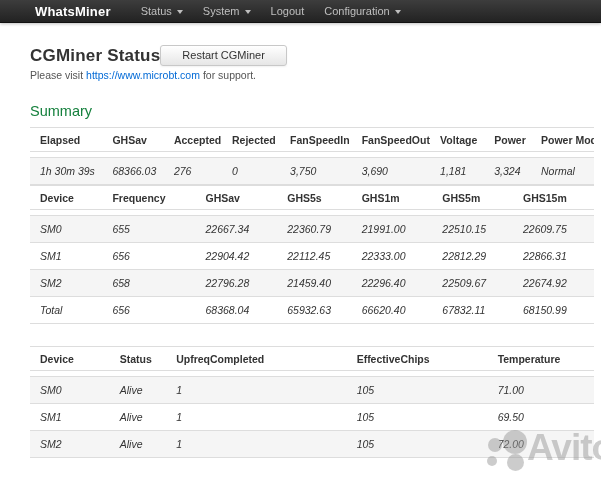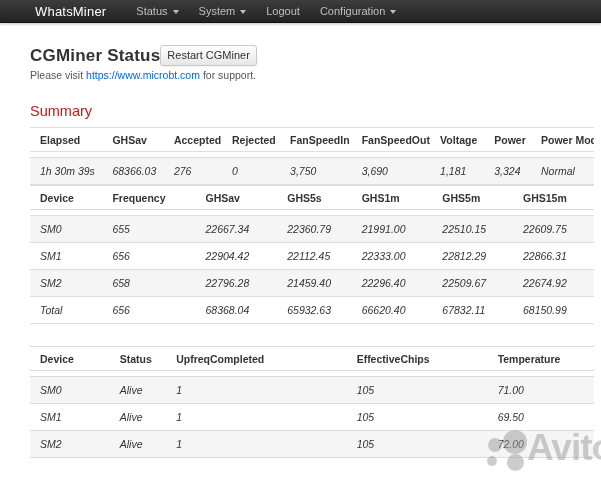--- a/index.html
+++ b/index.html
@@ -16,21 +16,21 @@
     height: 23px;
     background: linear-gradient(180deg, #3d3d3d, #222);
     border-bottom: 1px solid #111;
     display: flex;
     align-items: center;
     box-shadow: 0 1px 3px rgba(0,0,0,.25);
   }
   .brand {
     color: #fff;
     font-size: 13px;
-    font-weight: normal;
+    font-weight: bold;
     padding: 0 20px 0 35px;
     text-decoration: none;
     letter-spacing: .2px;
   }
   .nav-list { list-style: none; display: flex; align-items: center; height: 100%; }
   .nav-item {
     display: flex; align-items: center; gap: 5px;
     color: #bfbfbf;
     font-size: 11px;
     padding: 0 10px;
@@ -48,34 +48,34 @@
 
   
   .container { padding: 10px 7px 0 30px; }
 
   .title-row { display: flex; align-items: center; margin: 12px 0 3px; }
   .page-title { font-size: 17px; font-weight: bold; color: #333; letter-spacing: .2px; }
   .restart-btn {
     font-family: "Liberation Sans", sans-serif;
     font-size: 11px;
     color: #333;
-    padding: 3px 6px 4px;
+    padding: 3px 21px 4px;
     background: linear-gradient(180deg, #ffffff, #e6e6e6);
     border: 1px solid #c8c8c8;
     border-radius: 3px;
     box-shadow: inset 0 1px 0 rgba(255,255,255,.4), 0 1px 2px rgba(0,0,0,.06);
     cursor: pointer;
   }
   .support-line { font-size: 10.5px; color: #555; }
   .support-line a { color: #0069d6; text-decoration: none; margin: 0 3px; }
 
   .section-heading {
     font-size: 14.5px;
     font-weight: 400;
-    color: #b91c1c;
+    color: #15803d;
     margin: 22px 0 8px;
   }
   .section-heading.devices { margin-top: 25px; }
 
   
   table.data-table {
     width: 100%;
     border-collapse: collapse;
     font-size: 10.5px;
     color: #333;

